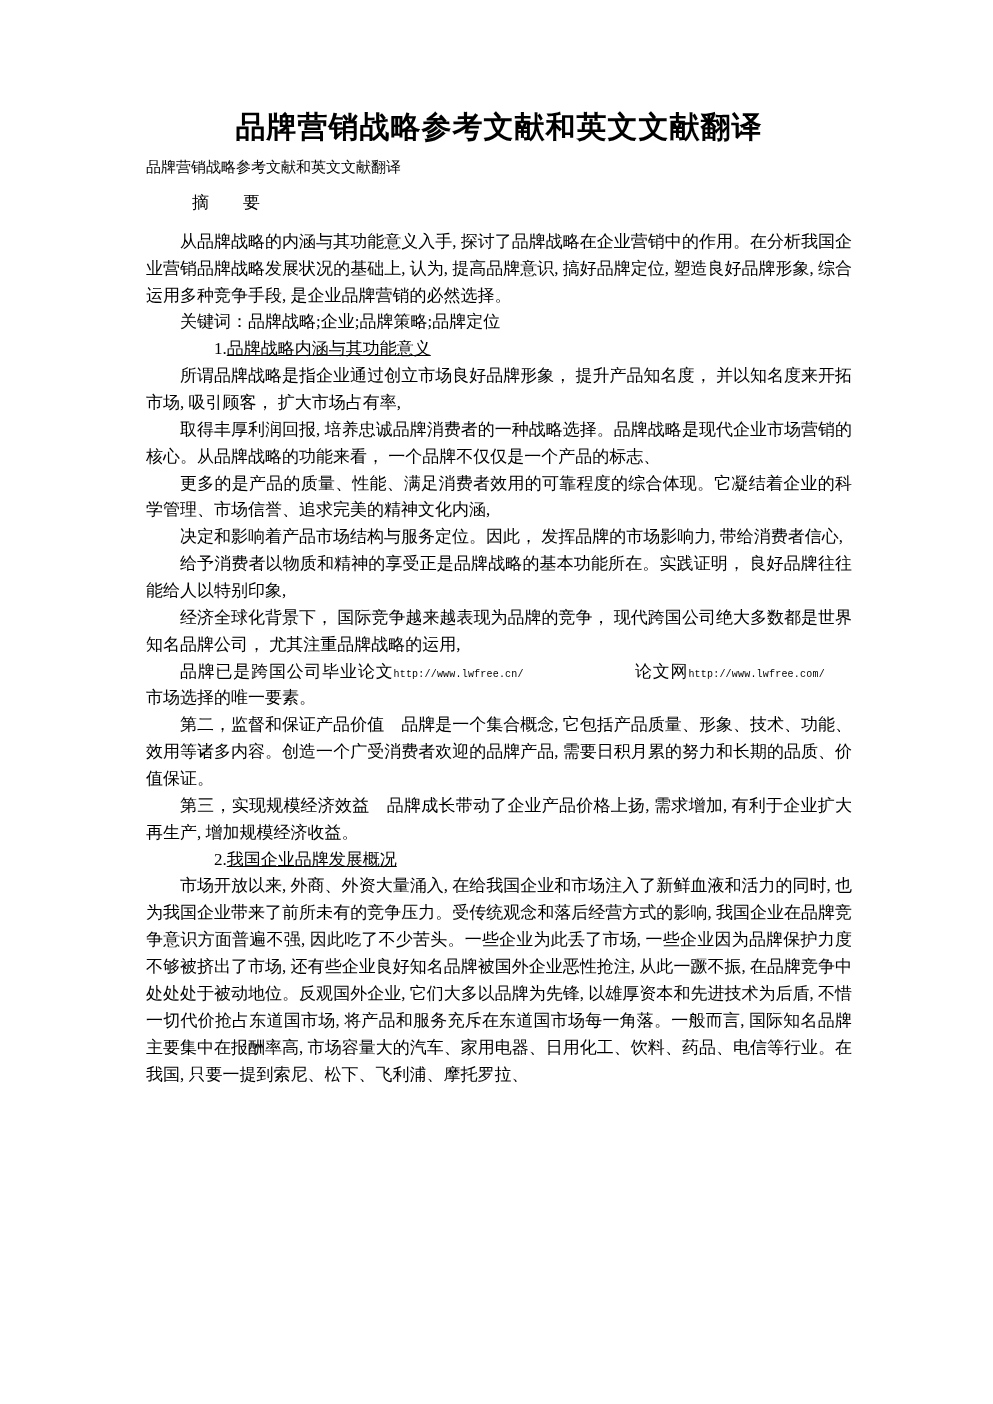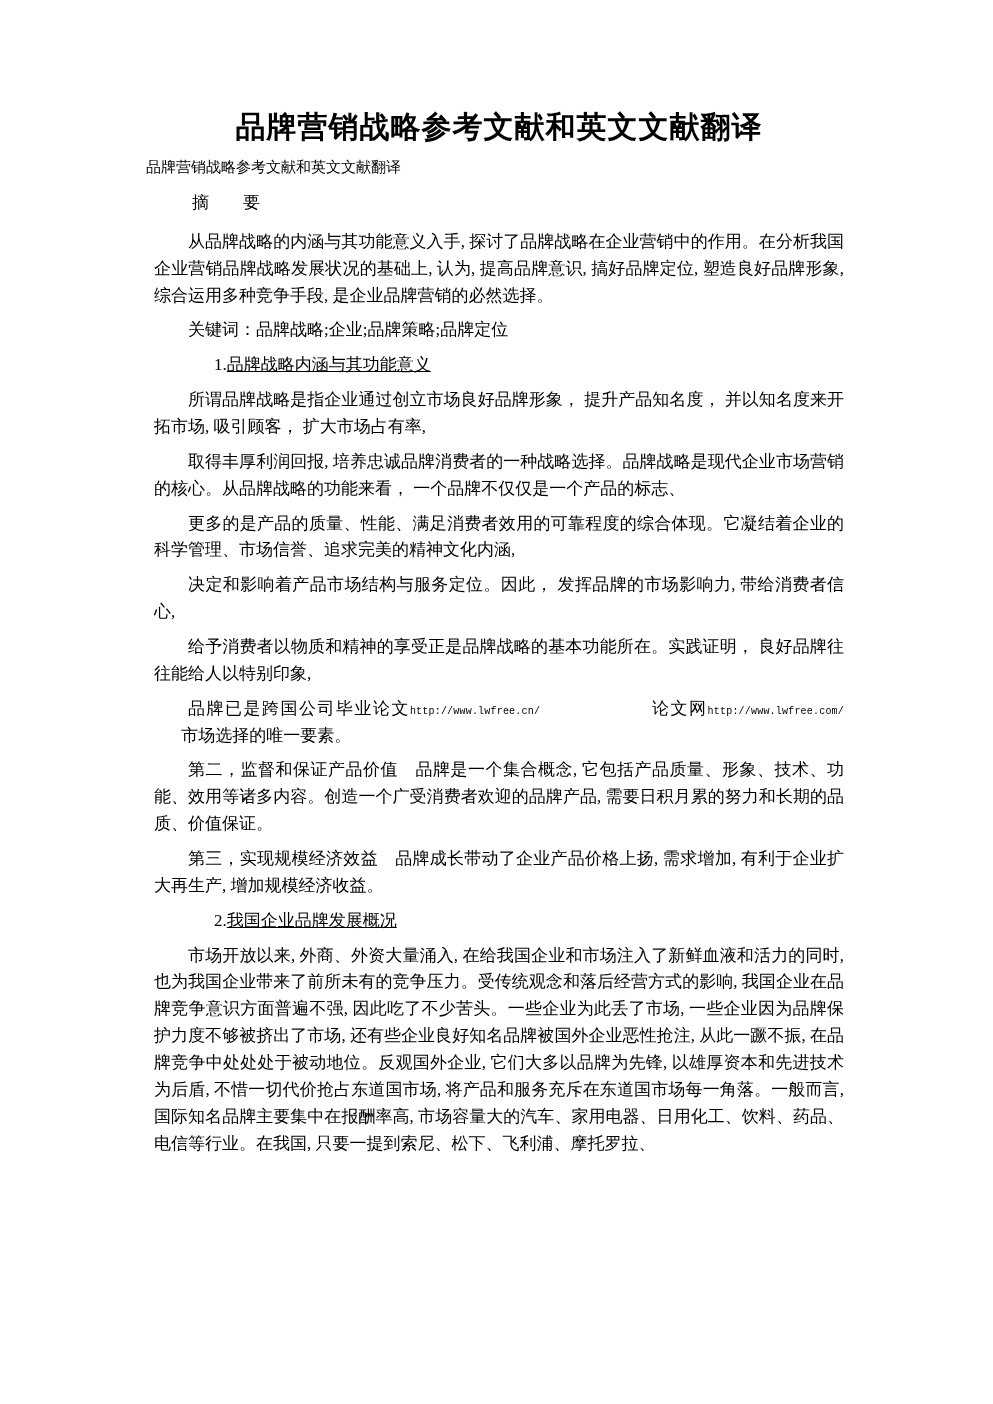--- a/index.html
+++ b/index.html
@@ -36,21 +36,21 @@
     white-space: nowrap;
   }
   .subtitle {
     font-size: 15px;
     line-height: 1.5;
     margin: 0 0 2px 0;
   }
   p.para {
     font-size: 17px;
     line-height: 1.58;
-    margin: 8px;
+    margin: 0;
     text-align: justify;
     text-justify: inter-ideograph;
   }
   .indent {
     text-indent: 2em;
   }
   .abstract-head {
     font-size: 17px;
     line-height: 1.58;
     margin: 12px;
@@ -98,20 +98,21 @@
 
     <p class="para indent">关键词：品牌战略;企业;品牌策略;品牌定位</p>
 
     <p class="sec-head"><span class="sec-num">1.</span><span>品牌战略内涵与其功能意义</span></p>
 
     <p class="para indent">所谓品牌战略是指企业通过创立市场良好品牌形象， 提升产品知名度， 并以知名度来开拓市场, 吸引顾客， 扩大市场占有率,</p>
     <p class="para indent">取得丰厚利润回报, 培养忠诚品牌消费者的一种战略选择。品牌战略是现代企业市场营销的核心。从品牌战略的功能来看， 一个品牌不仅仅是一个产品的标志、</p>
     <p class="para indent">更多的是产品的质量、性能、满足消费者效用的可靠程度的综合体现。它凝结着企业的科学管理、市场信誉、追求完美的精神文化内涵,</p>
     <p class="para indent">决定和影响着产品市场结构与服务定位。因此， 发挥品牌的市场影响力, 带给消费者信心,</p>
     <p class="para indent">给予消费者以物质和精神的享受正是品牌战略的基本功能所在。实践证明， 良好品牌往往能给人以特别印象,</p>
+    <p class="para indent">经济全球化背景下， 国际竞争越来越表现为品牌的竞争， 现代跨国公司绝大多数都是世界知名品牌公司， 尤其注重品牌战略的运用,</p>
 
     <p class="para indent"><span>品牌已是跨国公司毕业论文</span><span class="mono">http://www.lwfree.cn/</span><span class="gap-wide"></span><span>论文网</span><span class="mono">http://www.lwfree.com/</span><span class="gap-small"></span><span>市场选择的唯一要素。</span></p>
 
     <p class="para indent">第二，监督和保证产品价值　品牌是一个集合概念, 它包括产品质量、形象、技术、功能、效用等诸多内容。创造一个广受消费者欢迎的品牌产品, 需要日积月累的努力和长期的品质、价值保证。</p>
     <p class="para indent">第三，实现规模经济效益　品牌成长带动了企业产品价格上扬, 需求增加, 有利于企业扩大再生产, 增加规模经济收益。</p>
 
     <p class="sec-head"><span class="sec-num">2.</span><span>我国企业品牌发展概况</span></p>
 
     <p class="para indent">市场开放以来, 外商、外资大量涌入, 在给我国企业和市场注入了新鲜血液和活力的同时, 也为我国企业带来了前所未有的竞争压力。受传统观念和落后经营方式的影响, 我国企业在品牌竞争意识方面普遍不强, 因此吃了不少苦头。一些企业为此丢了市场, 一些企业因为品牌保护力度不够被挤出了市场, 还有些企业良好知名品牌被国外企业恶性抢注, 从此一蹶不振, 在品牌竞争中处处处于被动地位。反观国外企业, 它们大多以品牌为先锋, 以雄厚资本和先进技术为后盾, 不惜一切代价抢占东道国市场, 将产品和服务充斥在东道国市场每一角落。一般而言, 国际知名品牌主要集中在报酬率高, 市场容量大的汽车、家用电器、日用化工、饮料、药品、电信等行业。在我国, 只要一提到索尼、松下、飞利浦、摩托罗拉、</p>
 

